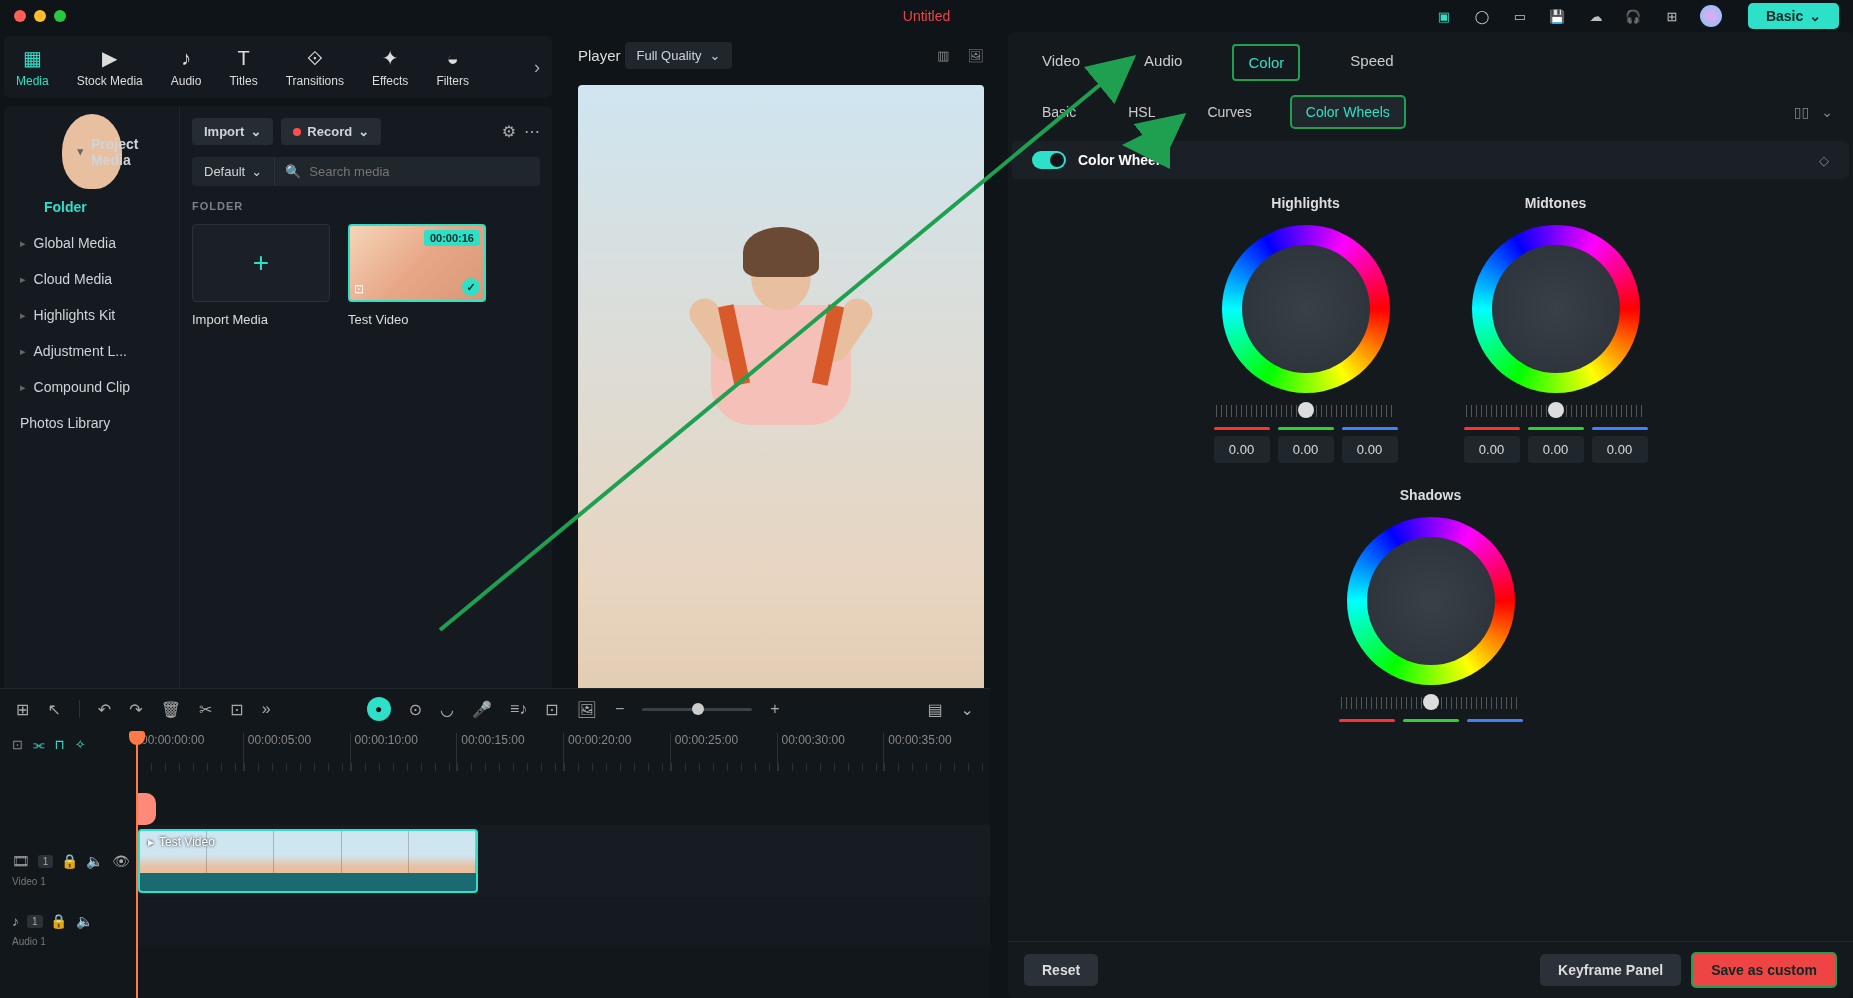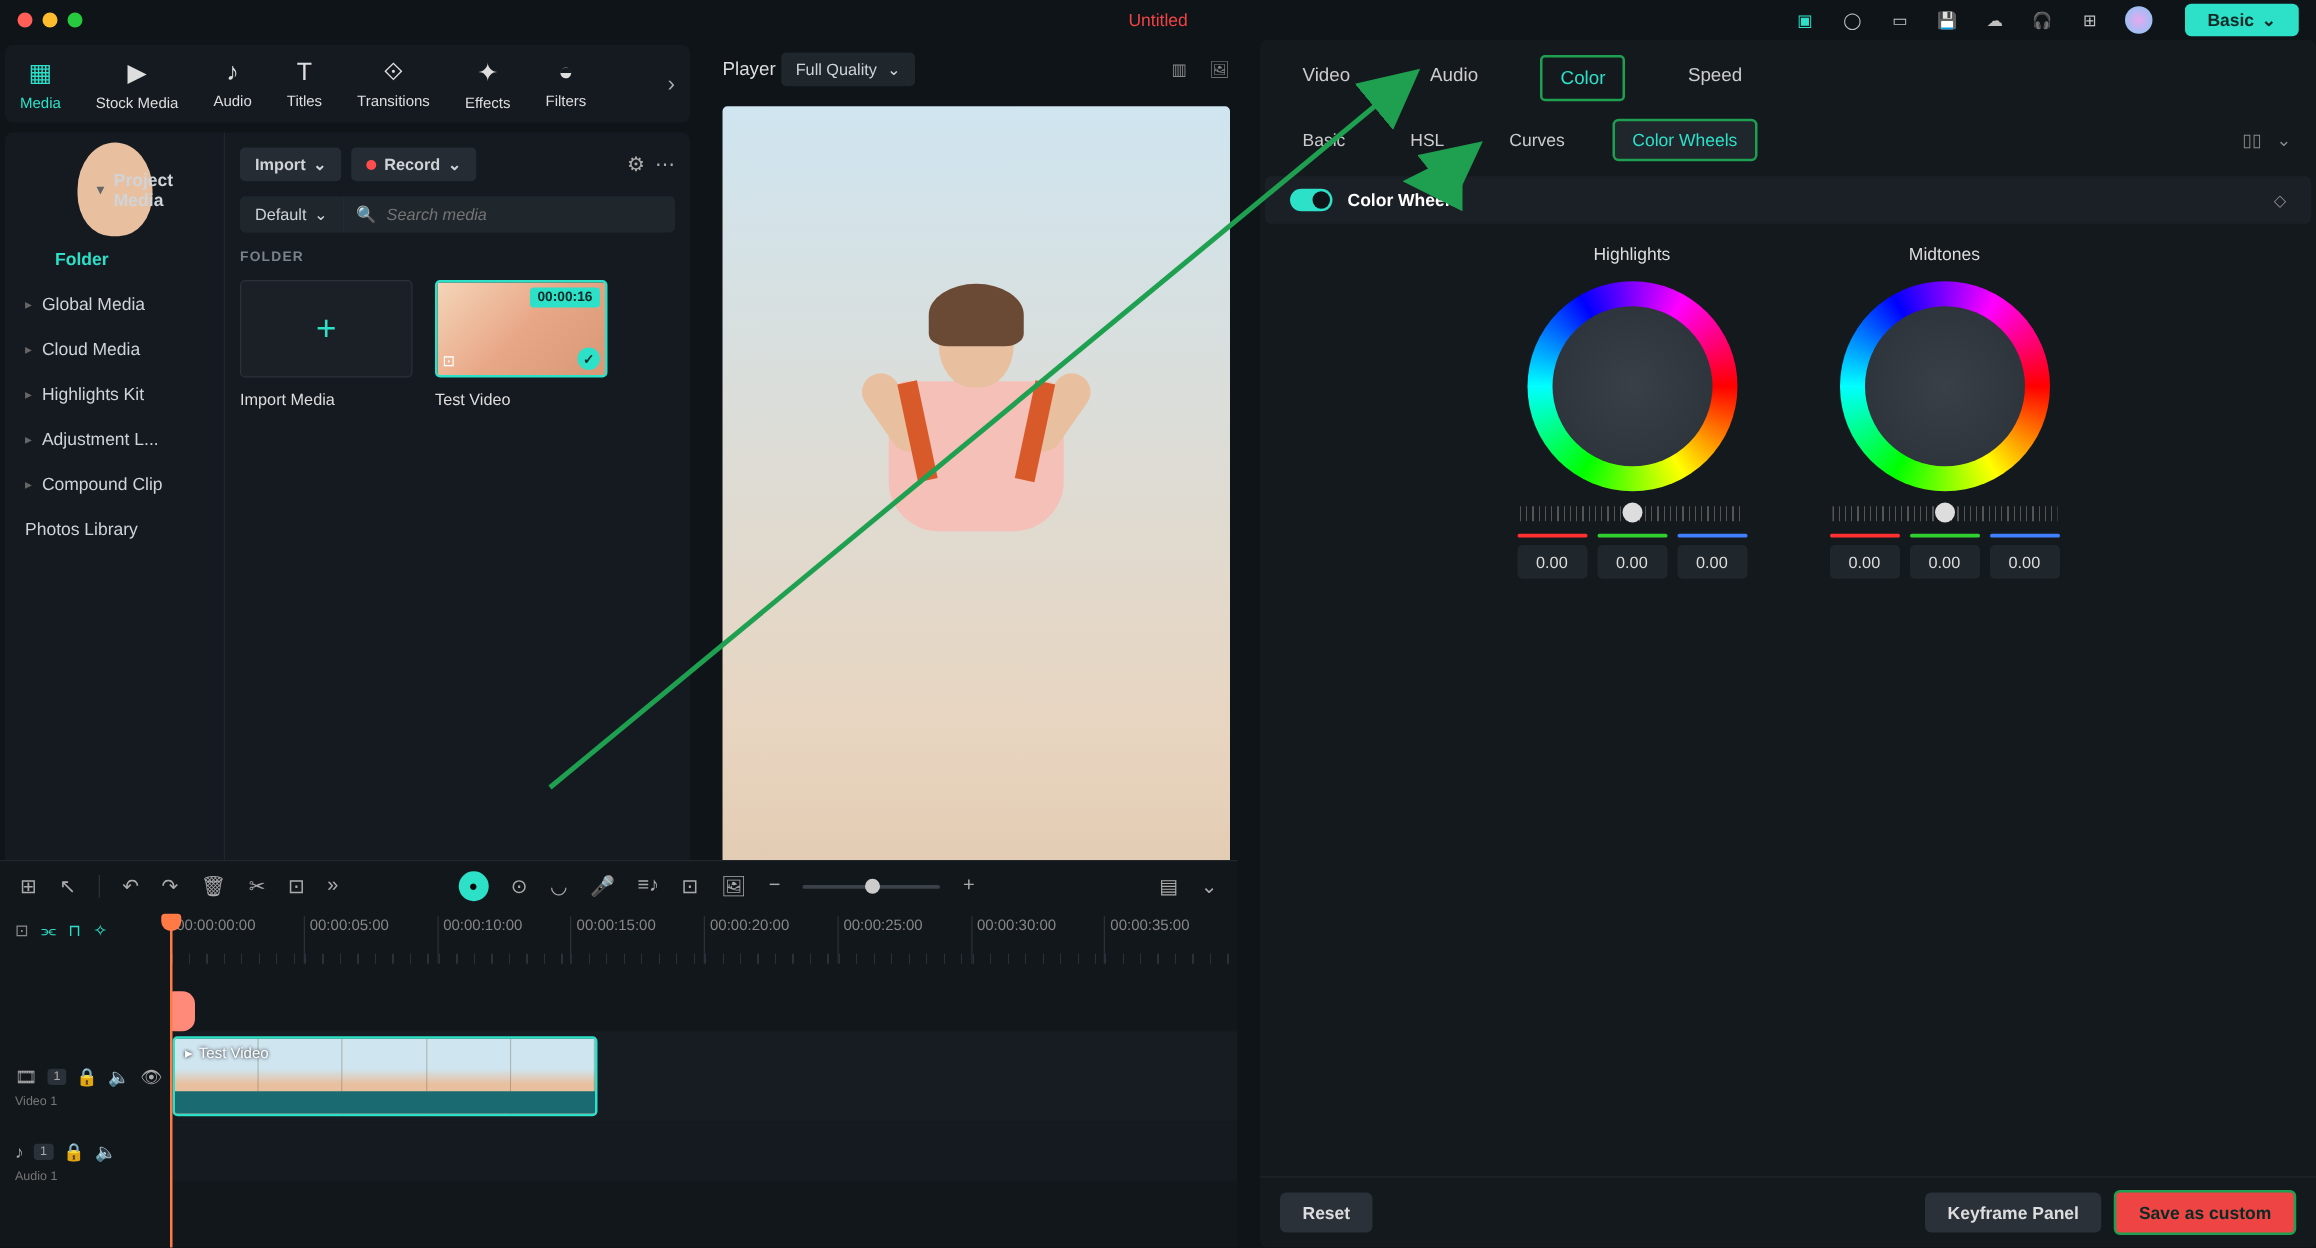--- a/index.html
+++ b/index.html
@@ -41,21 +41,21 @@
 .sidebar-inner{display:flex;flex-direction:column;height:100%;}
 
 .media-area{flex:1;padding:12px;}
 .media-top{display:flex;align-items:center;gap:8px;margin-bottom:12px;}
 .btn-chip{background:#252c33;padding:6px 12px;border-radius:4px;display:flex;align-items:center;gap:6px;font-size:13px;font-weight:bold;}
 .rec-dot{width:8px;height:8px;border-radius:50%;background:#ff4d4d;}
 .ic-btn{color:#aaa;font-size:16px;cursor:pointer;}
 .media-search-row{display:flex;align-items:center;gap:0;margin-bottom:14px;}
 .sortchip{background:#1f262c;padding:7px 12px;border-radius:4px 0 0 4px;display:flex;align-items:center;gap:6px;}
 .searchbox{flex:1;background:#1f262c;padding:7px 10px;border-radius:0 4px 4px 0;display:flex;align-items:center;gap:8px;border-left:1px solid #2a3138;}
-.searchbox input{background:transparent;border:none;outline:none;color:#ccc;font-size:13px;width:100%;font-style:italic;}
+.searchbox input{background:transparent;border:none;outline:none;color:#ccc;font-size:13px;width:100%;}
 .folder-label{color:#7a828a;font-size:11px;letter-spacing:1px;font-weight:600;margin-bottom:12px;}
 .media-grid{display:flex;gap:18px;}
 .media-item{width:138px;}
 .thumb{height:78px;border-radius:4px;margin-bottom:10px;position:relative;display:flex;align-items:center;justify-content:center;}
 .thumb.import{border:1px solid #2a3138;background:#1a2026;}
 .plus{color:#2de0c8;font-size:28px;font-weight:300;}
 .thumb.vid{background:linear-gradient(135deg,#f5d5b8 0%,#e8a888 50%,#d89878 100%);border:2px solid #2de0c8;}
 .dur-badge{position:absolute;top:4px;right:4px;background:#2de0c8;color:#0a2a26;font-size:11px;padding:2px 6px;border-radius:3px;font-weight:600;}
 .check-badge{position:absolute;bottom:4px;right:4px;width:18px;height:18px;background:#2de0c8;border-radius:50%;display:flex;align-items:center;justify-content:center;color:#0a2a26;font-size:11px;font-weight:bold;}
 .crop-badge{position:absolute;bottom:4px;left:4px;color:#fff;font-size:12px;}
@@ -97,21 +97,21 @@
 .subtabs .righticons{margin-left:auto;display:flex;gap:12px;color:#888;}
 .section-toggle{display:flex;align-items:center;gap:12px;padding:10px 20px;background:#1a2026;margin:6px 4px;border-radius:5px;}
 .toggle{width:34px;height:18px;background:#2de0c8;border-radius:9px;position:relative;}
 .toggle::after{content:'';position:absolute;right:2px;top:2px;width:14px;height:14px;background:#0f1419;border-radius:50%;}
 .section-toggle .lbl{color:#fff;font-weight:600;font-size:14px;}
 .keyframe-ic{margin-left:auto;color:#888;}
 
 .wheels-area{flex:1;overflow-y:auto;padding:10px 20px;}
 .wheel-row{display:flex;gap:40px;justify-content:center;}
 .wheel-col{display:flex;flex-direction:column;align-items:center;width:210px;}
-.wheel-title{color:#ddd;font-size:14px;margin-bottom:14px;}
+.wheel-title{color:#ddd;font-size:14px;margin-bottom:14px;font-weight:bold;}
 .wheel{width:168px;height:168px;border-radius:50%;background:conic-gradient(from 90deg,#ff0000,#ff8000,#ffff00,#80ff00,#00ff00,#00ff80,#00ffff,#0080ff,#0000ff,#8000ff,#ff00ff,#ff0080,#ff0000);position:relative;margin-bottom:12px;}
 .wheel::after{content:'';position:absolute;inset:20px;border-radius:50%;background:radial-gradient(circle,#3a4048 0%,#2a3038 100%);}
 .tick-slider{width:180px;height:12px;background:repeating-linear-gradient(90deg,#555 0 1px,transparent 1px 5px);position:relative;margin-bottom:10px;}
 .tick-slider::after{content:'';position:absolute;left:50%;top:-3px;width:16px;height:16px;background:#ddd;border-radius:50%;transform:translateX(-50%);}
 .rgb-row{display:flex;gap:8px;}
 .rgb-val{width:56px;text-align:center;}
 .rgb-bar{height:3px;border-radius:2px;margin-bottom:6px;}
 .rgb-bar.r{background:#ff3030;}
 .rgb-bar.g{background:#30d030;}
 .rgb-bar.b{background:#4080ff;}
@@ -409,20 +409,38 @@
                 <div class="rgb-bar r"></div>
                 <div class="rgb-num">0.00</div>
               </div>
             <div class="rgb-val">
                 <div class="rgb-bar g"></div>
                 <div class="rgb-num">0.00</div>
               </div>
             <div class="rgb-val">
                 <div class="rgb-bar b"></div>
                 <div class="rgb-num">0.00</div>
+              </div>
+          </div>
+        </div>
+      </div>
+      <div class="wheel-row" style="margin-top:24px;justify-content:center;">
+        <div class="wheel-col">
+          <div class="wheel-title">Shadows</div>
+          <div class="wheel"></div>
+          <div class="tick-slider"></div>
+          <div class="rgb-row">
+            <div class="rgb-val">
+                <div class="rgb-bar r"></div>
+              </div>
+            <div class="rgb-val">
+                <div class="rgb-bar g"></div>
+              </div>
+            <div class="rgb-val">
+                <div class="rgb-bar b"></div>
               </div>
           </div>
         </div>
       </div>
     </div>
 
     <div class="bottom-actions">
       <div class="action-btn">Reset</div>
       <div class="spacer"></div>
       <div class="action-btn">Keyframe Panel</div>

